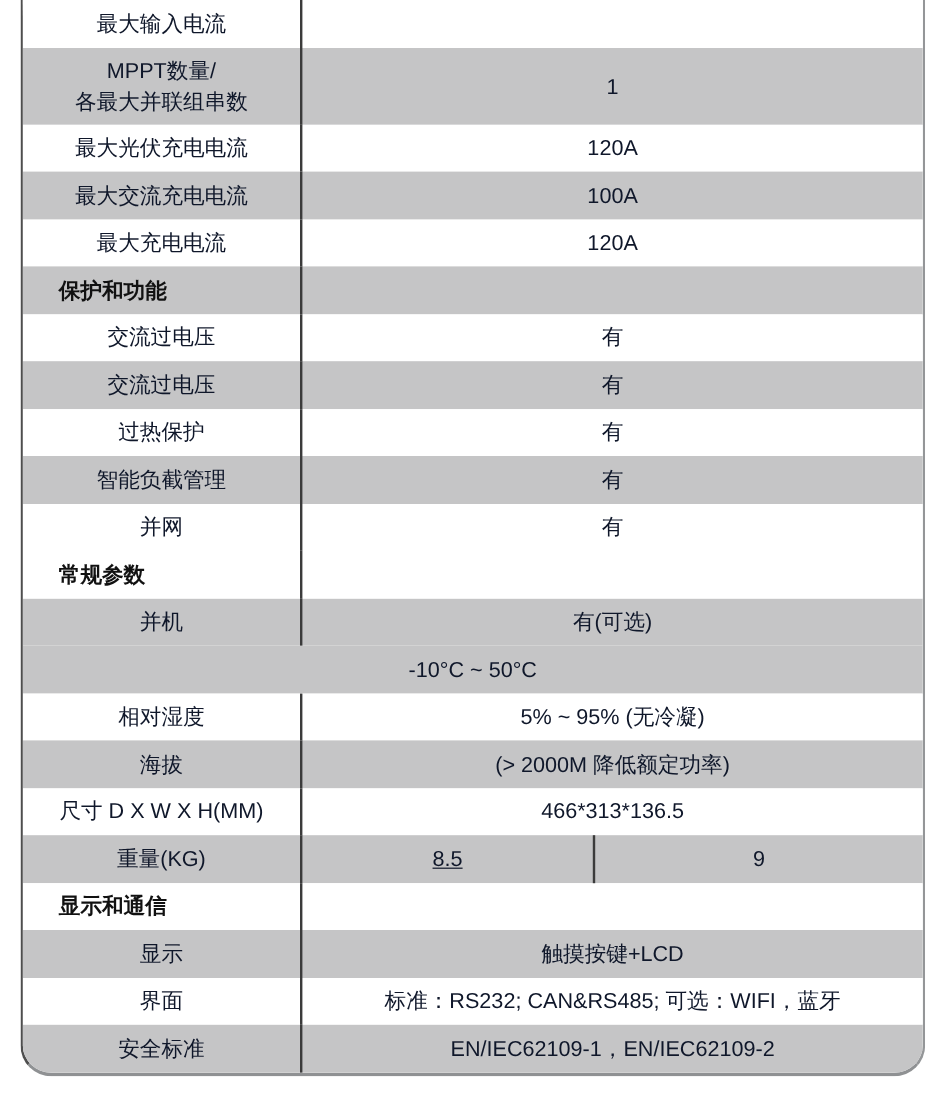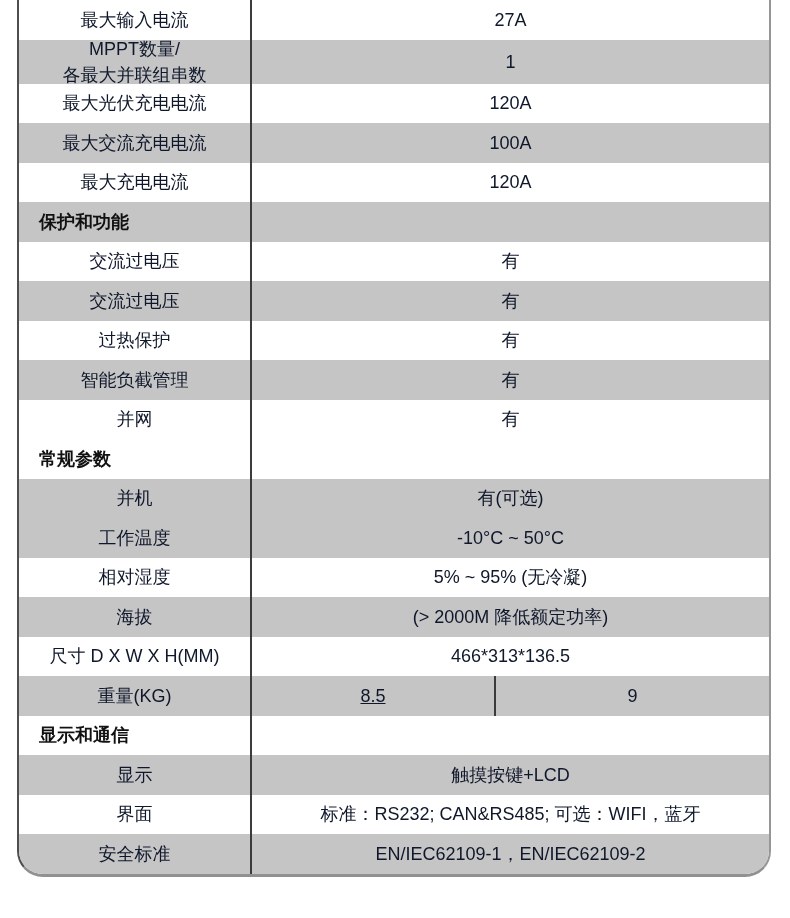--- a/index.html
+++ b/index.html
@@ -24,63 +24,60 @@
     border-left: 2px solid #4e4e4e;
     border-right: 2px solid #949698;
     border-bottom: 3px solid #8f9193;
     border-radius: 0 0 26px 26px;
     overflow: hidden;
   }
   .row {
     display: flex;
     height: 39.5px;
   }
-  .row.tall { height: 44px; }
+  .row.tall { height: 64px; }
   .row.gray { background: #c5c5c6; }
   .row.white { background: #ffffff; }
   .cell {
     display: flex;
     align-items: center;
     justify-content: center;
     font-size: 18px;
     color: #0f172a;
     line-height: 26px;
     box-sizing: border-box;
     text-align: center;
     white-space: nowrap;
   }
   .label-cell {
     flex: 0 0 233px;
     border-right: 2px solid #3b3b3b;
     flex-direction: column;
   }
   .section .label-cell {
     align-items: flex-start;
-    padding-left: 20px;
+    padding-left: 30px;
     font-weight: bold;
     color: #111111;
   }
   .values {
     flex: 1 1 auto;
     display: flex;
     min-width: 0;
   }
   .value-cell { flex: 1 1 auto; }
   .value-cell.split-left { flex: 0 0 46.8%; text-decoration: underline; }
   .value-cell.split-right { border-left: 2px solid #3b3b3b; }
 </style>
 </head>
 <body>
 
 <div class="spec-table" id="spec-table">
     <div class="row white">
       <div class="cell label-cell">最大输入电流</div>
-      <div class="values">
-        <div class="cell value-cell">27A</div>
-      </div>
     </div>
     <div class="row gray tall">
       <div class="cell label-cell">
         <div>MPPT数量/</div>
         <div>各最大并联组串数</div>
       </div>
       <div class="values">
         <div class="cell value-cell">1</div>
       </div>
     </div>
@@ -144,21 +141,20 @@
         <div class="cell value-cell"></div>
       </div>
     </div>
     <div class="row gray">
       <div class="cell label-cell">并机</div>
       <div class="values">
         <div class="cell value-cell">有(可选)</div>
       </div>
     </div>
     <div class="row gray">
-      <div class="cell label-cell">工作温度</div>
       <div class="values">
         <div class="cell value-cell">-10°C ~ 50°C</div>
       </div>
     </div>
     <div class="row white">
       <div class="cell label-cell">相对湿度</div>
       <div class="values">
         <div class="cell value-cell">5% ~ 95% (无冷凝)</div>
       </div>
     </div>

